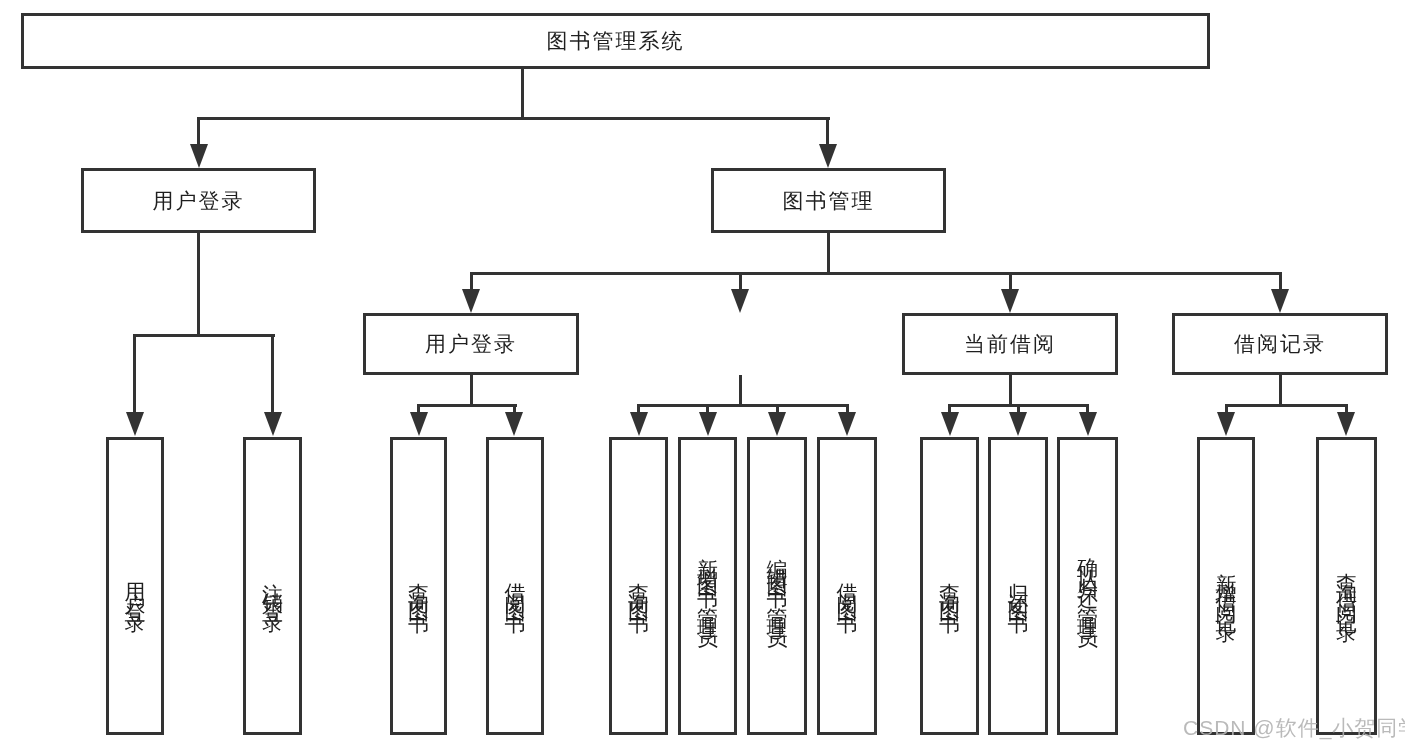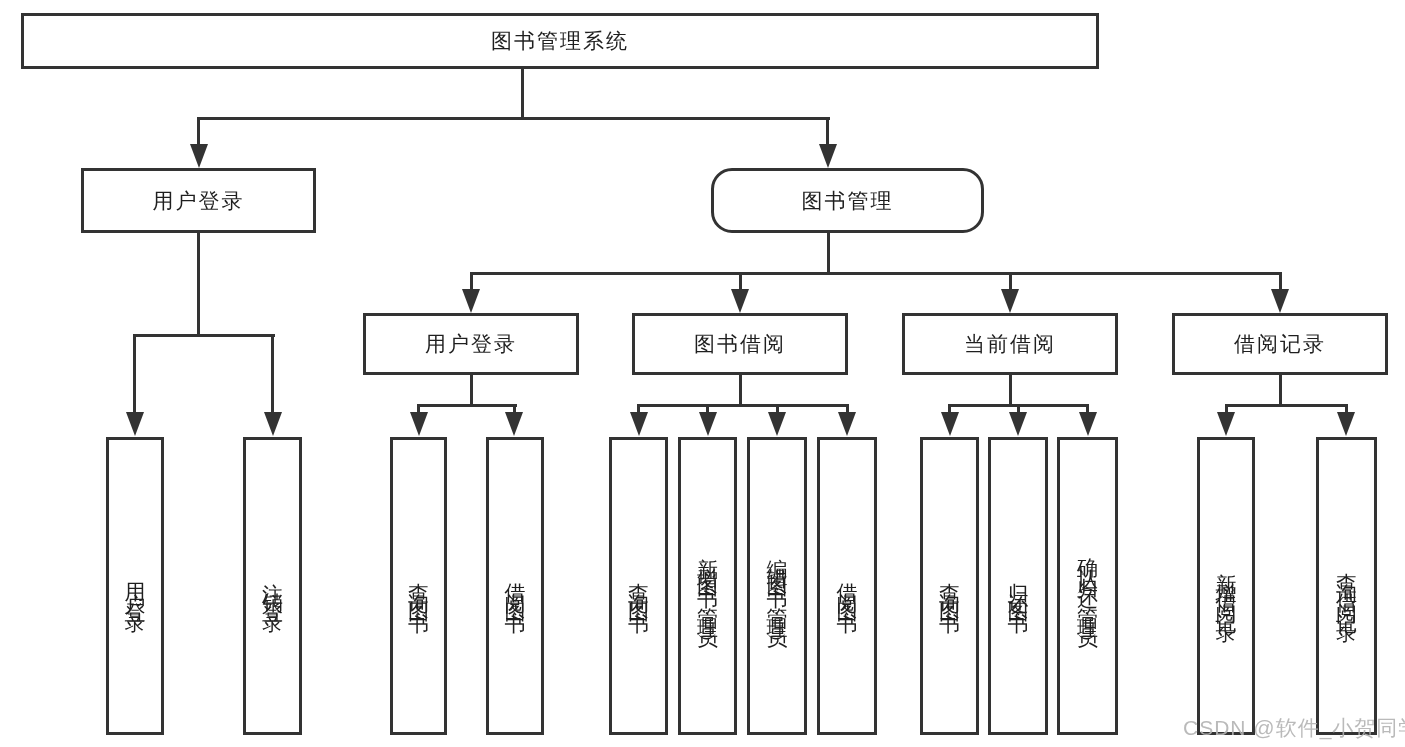--- a/index.html
+++ b/index.html
@@ -62,52 +62,51 @@
     opacity: 0.9;
     z-index: 10;
     white-space: nowrap;
   }
 </style>
 </head>
 <body>
 
 <div class="stage">
 
-  <div class="box" style="left:21px; top:13px; width:1078px; height:56px;">图书管理系统</div>
+  <div class="box" style="left:21px; top:13px; width:1189px; height:56px;">图书管理系统</div>
 
   <div class="vline" style="left:521px; top:69px; width:3px; height:49px;"></div>
   <div class="hline" style="left:197px; top:117px; width:633px; height:3px;"></div>
   <div class="vline" style="left:197px; top:117px; width:3px; height:30px;"></div>
   <div class="arrow" style="left:190px; top:144px;"></div>
   <div class="vline" style="left:826px; top:117px; width:3px; height:30px;"></div>
   <div class="arrow" style="left:819px; top:144px;"></div>
 
   <div class="box" style="left:81px; top:168px; width:235px; height:65px;">用户登录</div>
-  <div class="box" style="left:711px; top:168px; width:273px; height:65px;border-radius:21px;">图书管理</div>
+  <div class="box" style="left:711px; top:168px; width:235px; height:65px;">图书管理</div>
 
   <div class="vline" style="left:197px; top:233px; width:3px; height:103px;"></div>
   <div class="hline" style="left:133px; top:334px; width:142px; height:3px;"></div>
   <div class="vline" style="left:133px; top:334px; width:3px; height:80px;"></div>
   <div class="arrow" style="left:126px; top:412px;"></div>
   <div class="vline" style="left:271px; top:334px; width:3px; height:80px;"></div>
   <div class="arrow" style="left:264px; top:412px;"></div>
 
   <div class="vline" style="left:827px; top:233px; width:3px; height:41px;"></div>
   <div class="hline" style="left:470px; top:272px; width:812px; height:3px;"></div>
   <div class="vline" style="left:470px; top:272px; width:3px; height:20px;"></div>
   <div class="arrow" style="left:462px; top:289px;"></div>
   <div class="vline" style="left:739px; top:272px; width:3px; height:20px;"></div>
   <div class="arrow" style="left:731px; top:289px;"></div>
   <div class="vline" style="left:1009px; top:272px; width:3px; height:20px;"></div>
   <div class="arrow" style="left:1001px; top:289px;"></div>
   <div class="vline" style="left:1279px; top:272px; width:3px; height:20px;"></div>
   <div class="arrow" style="left:1271px; top:289px;"></div>
 
   <div class="box" style="left:363px; top:313px; width:216px; height:62px;">用户登录</div>
-  <div class="box" style="left:632px; top:313px; width:216px; height:62px;">图书借阅</div>
   <div class="box" style="left:902px; top:313px; width:216px; height:62px;">当前借阅</div>
   <div class="box" style="left:1172px; top:313px; width:216px; height:62px;">借阅记录</div>
 
   <div class="vline" style="left:470px; top:375px; width:3px; height:31px;"></div>
   <div class="hline" style="left:417px; top:404px; width:100px; height:3px;"></div>
   <div class="vline" style="left:417px; top:404px; width:3px; height:12px;"></div>
   <div class="arrow" style="left:410px; top:412px;"></div>
   <div class="vline" style="left:513px; top:404px; width:3px; height:12px;"></div>
   <div class="arrow" style="left:505px; top:412px;"></div>
 

